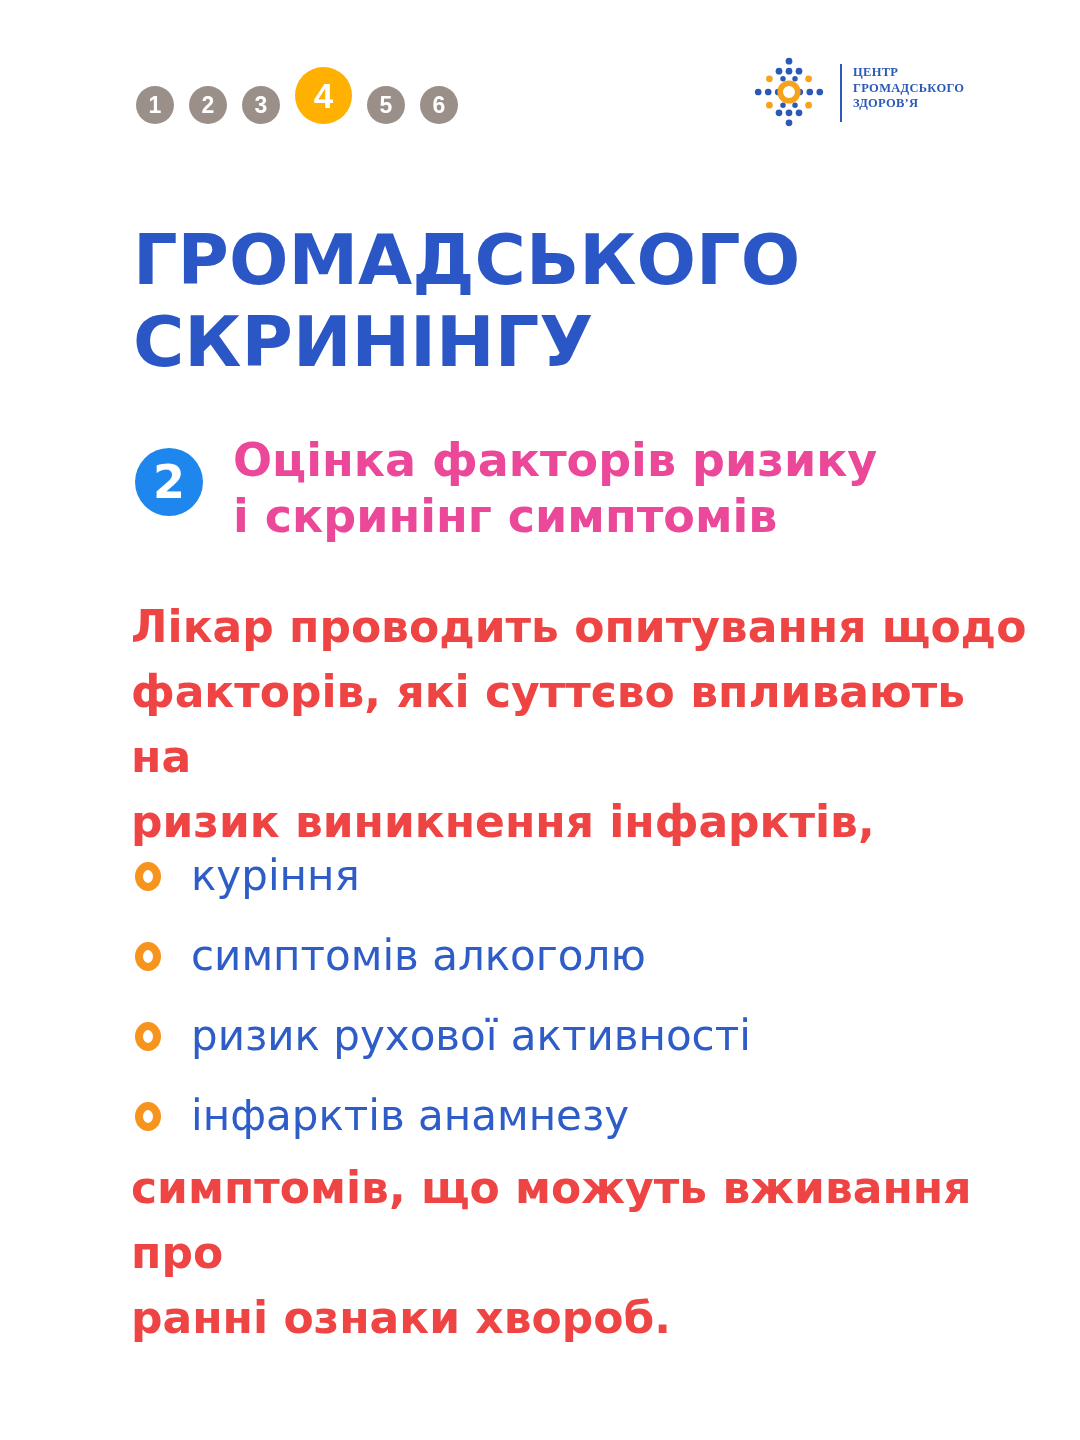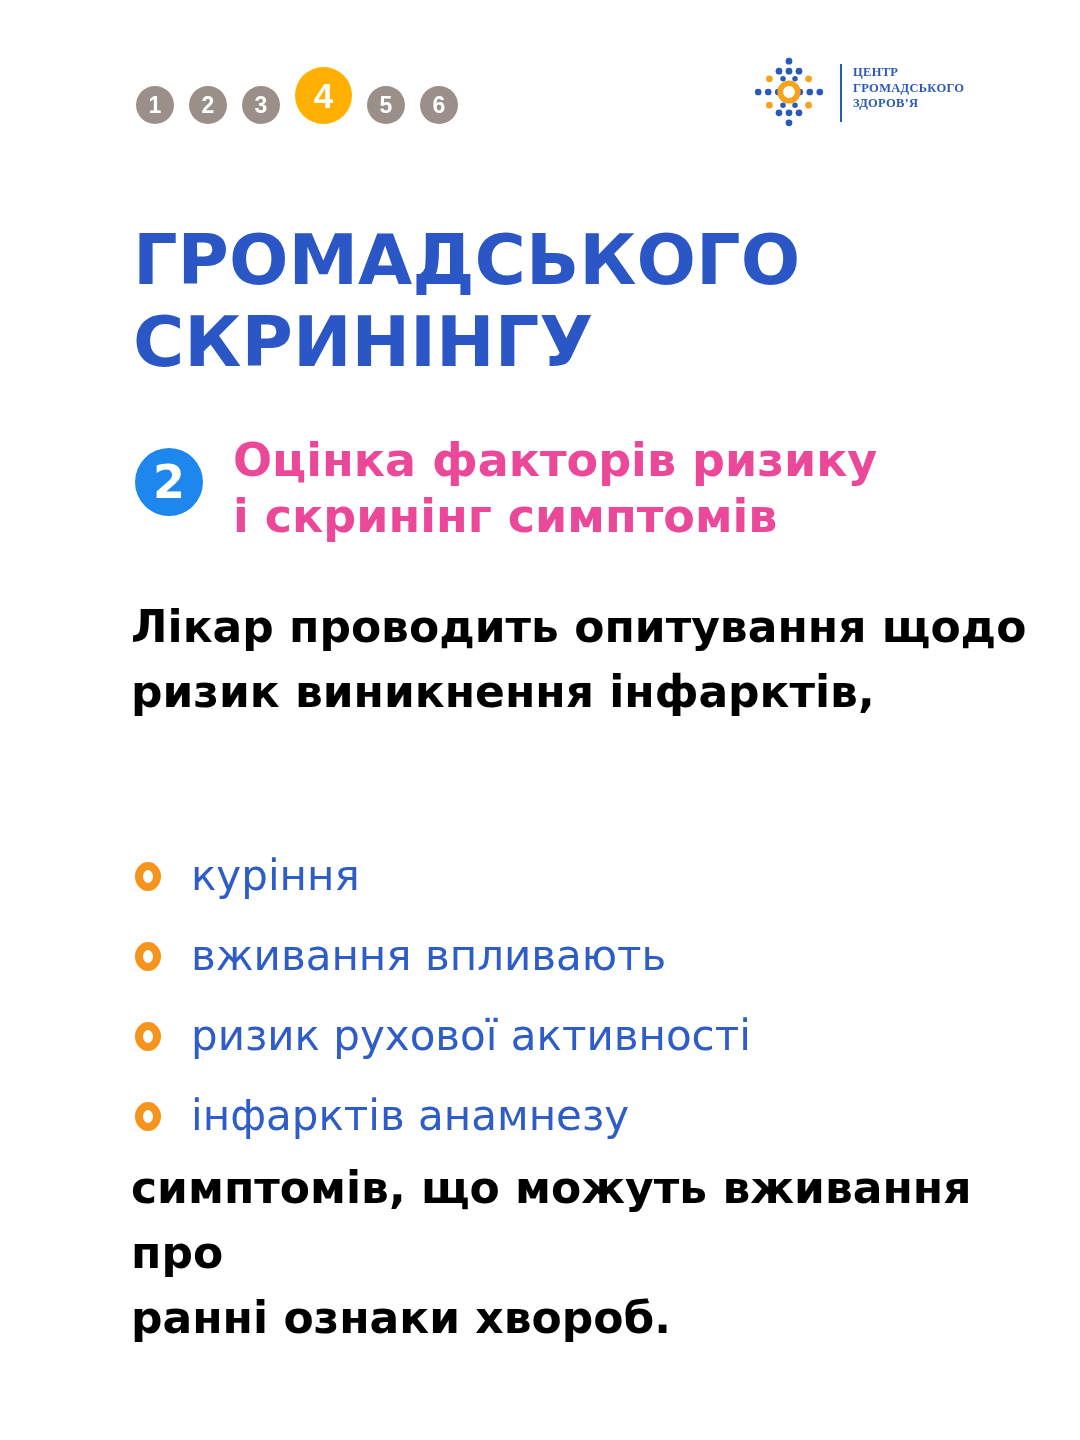--- a/index.html
+++ b/index.html
@@ -26,21 +26,21 @@
          font-size:70px;line-height:82px;letter-spacing:0px;}
 
   
   #badge{position:absolute;left:135px;top:448px;width:68px;height:68px;border-radius:50%;
          background:#1d87ed;color:#ffffff;font-weight:700;font-size:46px;
          display:flex;align-items:center;justify-content:center;}
   #section-heading{position:absolute;left:233px;top:432px;color:#ec4899;font-weight:700;
                    font-size:46px;line-height:56px;}
 
   
-  .para{position:absolute;left:131px;color:#000000;font-weight:700;
+  .para{position:absolute;left:131px;color:#ef4444;font-weight:700;
         font-size:44px;line-height:65px;}
   #intro{top:594px;width:900px;}
   #outro{top:1155px;width:920px;}
 
   
   #bullets{position:absolute;left:135px;top:846px;display:flex;flex-direction:column;gap:20px;}
   .bullet-row{height:60px;display:flex;align-items:center;gap:30px;}
   .bullet-ring{width:10px;height:13px;border:8px solid #f7941d;border-radius:50%;flex:0 0 auto;}
   .bullet-label{color:#2e5dc8;font-weight:400;font-size:42px;line-height:60px;}
 </style>
@@ -102,31 +102,32 @@
   </div>
 
   <div id="badge">2</div>
   <div id="section-heading">
     <div>Оцінка факторів ризику</div>
     <div>і скринінг симптомів</div>
   </div>
 
   <div id="intro" class="para">
     <div>Лікар проводить опитування щодо</div>
+    <div>факторів, які суттєво впливають на</div>
     <div>ризик виникнення інфарктів,</div>
   </div>
 
   <div id="bullets">
     <div class="bullet-row">
       <span class="bullet-ring"></span>
       <span class="bullet-label">куріння</span>
     </div>
     <div class="bullet-row">
       <span class="bullet-ring"></span>
-      <span class="bullet-label">вживання впливають</span>
+      <span class="bullet-label">симптомів алкоголю</span>
     </div>
     <div class="bullet-row">
       <span class="bullet-ring"></span>
       <span class="bullet-label">ризик рухової активності</span>
     </div>
     <div class="bullet-row">
       <span class="bullet-ring"></span>
       <span class="bullet-label">інфарктів анамнезу</span>
     </div>
   </div>

